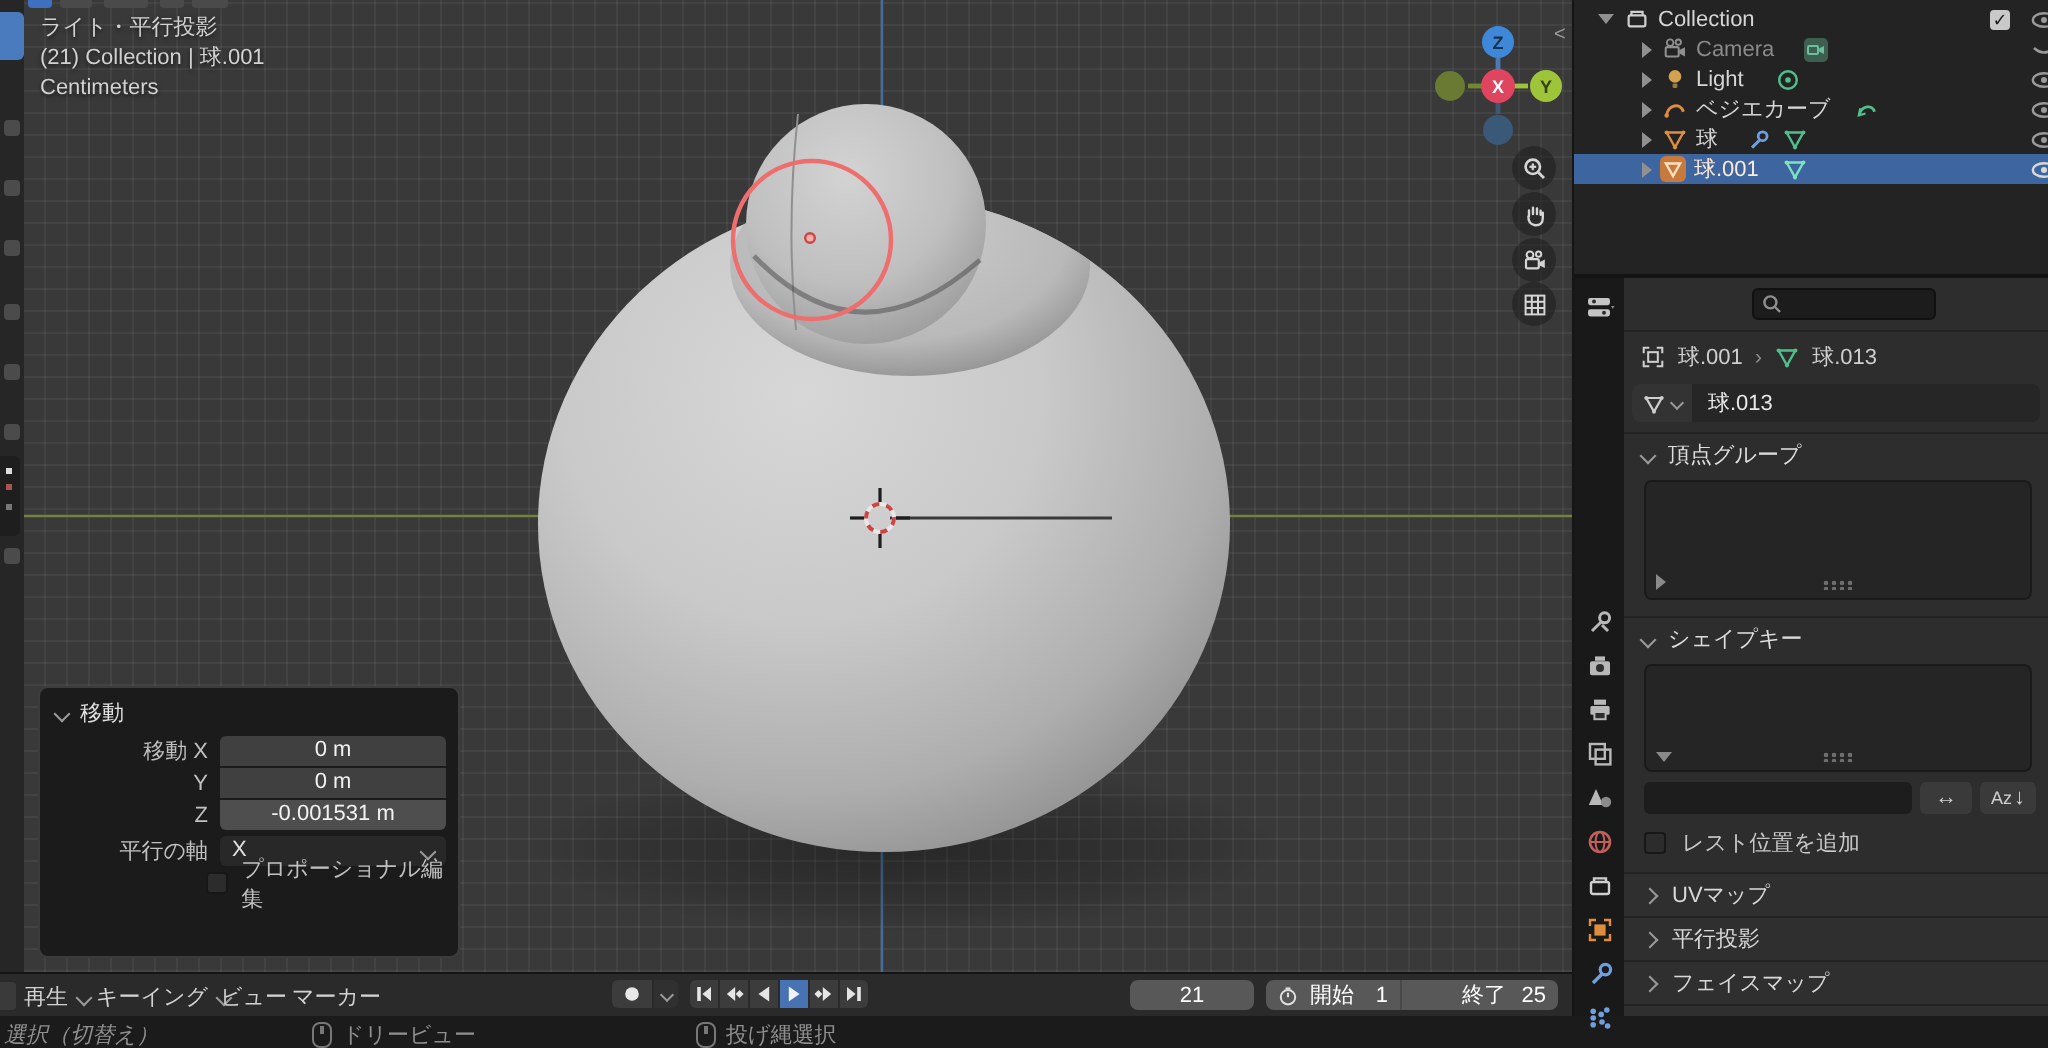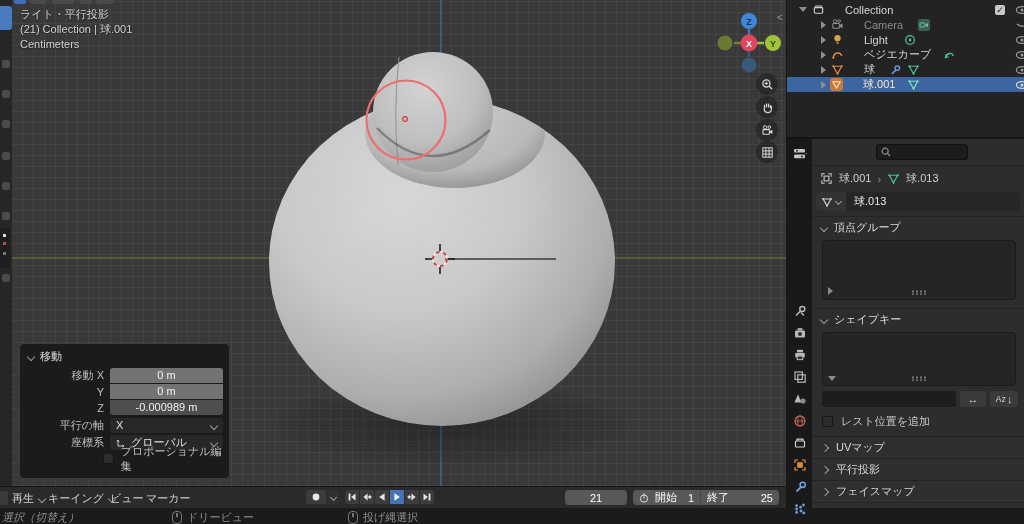--- a/index.html
+++ b/index.html
@@ -25,21 +25,21 @@
   .gizmo text{font-weight:bold;font-size:9px;font-family:"Liberation Sans",sans-serif;}
   .navbtn{width:22px;height:22px;border-radius:50%;background:rgba(30,30,30,.55);display:flex;align-items:center;justify-content:center;}
   .sidebar-toggle{left:777px;top:12px;color:#9a9a9a;font-size:10px;}
 
   
   .oppanel{left:19px;top:343px;width:211px;height:136px;background:rgba(26,26,26,.96);
            border:1px solid #3c3c3c;border-radius:5px;box-sizing:border-box;padding:5px 6px 4px 6px;}
   .oppanel .hdr{display:flex;align-items:center;gap:6px;color:#e2e2e2;margin:0 0 4px 2px;}
   .oprow{display:flex;align-items:center;height:15px;margin-bottom:1px;}
   .oprow .lbl{width:78px;text-align:right;padding-right:6px;color:#c0c0c0;white-space:nowrap;}
-  .oprow .fld{flex:1;height:15px;line-height:15px;text-align:center;color:#f2f2f2;background:#737373;}
+  .oprow .fld{flex:1;height:15px;line-height:15px;text-align:center;color:#f2f2f2;background:#404040;}
   .fld.first{border-radius:3px 3px 0 0;}
   .fld.dark{background:#4e4e4e;border-radius:0 0 3px 3px;}
   .oprow .drop{flex:1;height:15px;line-height:15px;background:#282828;border-radius:3px;color:#e0e0e0;
                display:flex;align-items:center;padding:0 6px;gap:5px;box-sizing:border-box;}
   .drop .grow{flex:1;}
   .chev{width:5px;height:5px;border-right:1.5px solid #9a9a9a;border-bottom:1.5px solid #9a9a9a;
         transform:rotate(45deg);display:inline-block;flex:0 0 auto;}
   .chev.right{transform:rotate(-45deg);}
   .cbx{width:11px;height:11px;background:#2c2c2c;border:1px solid #171717;border-radius:2px;box-sizing:border-box;}
   .oprow .cblbl{margin-left:7px;color:#c0c0c0;}
@@ -61,21 +61,21 @@
   .statusbar{left:0;top:508px;width:1024px;height:16px;background:#1b1b1b;color:#8f8f8f;}
   .statusbar .item{position:absolute;top:2px;display:flex;align-items:center;gap:5px;}
   .mouseico{width:8px;height:11px;border:1px solid #777;border-radius:4px;position:relative;display:inline-block;}
   .mouseico:after{content:"";position:absolute;left:3px;top:1px;width:2px;height:4px;background:#777;}
 
   
   .outliner{left:786px;top:0;width:238px;height:139px;background:#232323;border-bottom:2px solid #141414;
             border-left:1px solid #151515;box-sizing:border-box;overflow:hidden;}
   .orow{position:absolute;left:0;width:238px;height:15px;display:flex;align-items:center;}
   .orow.sel{background:#3d66a0;}
-  .orow .name{margin-left:20px;white-space:nowrap;}
+  .orow .name{margin-left:4px;white-space:nowrap;}
   .tri-d{width:0;height:0;border-left:4px solid transparent;border-right:4px solid transparent;border-top:5px solid #909090;}
   .tri-r{width:0;height:0;border-top:4px solid transparent;border-bottom:4px solid transparent;border-left:5px solid #909090;}
   .o-right{position:absolute;display:flex;align-items:center;gap:4px;}
   .ochk{width:10px;height:10px;background:#c9c9c9;border-radius:2px;color:#1c1c1c;font-size:9px;line-height:10px;
         text-align:center;font-weight:bold;}
   .activeobj{width:13px;height:13px;background:#c87a3c;border-radius:3px;display:flex;align-items:center;justify-content:center;}
 
   
   .props-tabs{left:786px;top:139px;width:26px;height:369px;background:#191919;border-left:1px solid #151515;box-sizing:border-box;}
   .ptab{position:absolute;left:0;width:26px;height:20px;display:flex;align-items:center;justify-content:center;}
@@ -262,39 +262,29 @@
       <div class="oprow">
         <span class="lbl">移動 X</span>
         <span class="fld first">0 m</span>
       </div>
       <div class="oprow">
         <span class="lbl">Y</span>
         <span class="fld">0 m</span>
       </div>
       <div class="oprow">
         <span class="lbl">Z</span>
-        <span class="fld dark">-0.000989 m</span>
+        <span class="fld dark">-0.001531 m</span>
       </div>
       <div class="oprow" style="margin-top:3px;">
         <span class="lbl">平行の軸</span>
         <span class="drop">
           <span class="grow">X</span>
           <span class="chev"></span>
         </span>
       </div>
-      <div class="oprow" style="margin-top:2px;">
-        <span class="lbl">座標系</span>
-        <span class="drop">
-          <svg width="10" height="10" viewBox="0 0 10 10">
-              <path d="M2 8 V2 M2 8 H8 M2 2 L1 3.5 M2 2 L3 3.5 M8 8 L6.5 7 M8 8 L6.5 9" stroke="#c9c9c9" stroke-width="1" fill="none"></path>
-            </svg>
-          <span class="grow">グローバル</span>
-          <span class="chev"></span>
-        </span>
-      </div>
       <div class="oprow">
         <span class="lbl"></span>
         <span class="cbx"></span>
         <span class="cblbl">プロポーショナル編集</span>
       </div>
     </div>
   </div>
 
   <div class="abs timeline">
     <div class="tl-cuticon"></div>
@@ -362,32 +352,32 @@
       <span class="seg" style="width:67px;">
         <svg width="10" height="10" viewBox="0 0 10 10">
             <circle cx="5" cy="5.6" r="3.6" fill="none" stroke="#e0e0e0" stroke-width="1"></circle>
             <line x1="5" y1="5.6" x2="5" y2="3.4" stroke="#e0e0e0" stroke-width="1"></line>
             <line x1="3.8" y1="1.2" x2="6.2" y2="1.2" stroke="#e0e0e0" stroke-width="1"></line>
           </svg>
         <span>開始</span>
         <span style="margin-left:auto;">1</span>
       </span>
       <span class="div"></span>
-      <span class="seg" style="flex:1;">
+      <span class="seg" style="flex:1;margin-left:24px;">
         <span>終了</span>
         <span style="margin-left:auto;">25</span>
       </span>
     </span>
   </div>
 
   <div class="abs statusbar">
     <div class="item" style="left:2px;font-style:italic;">
       <span>選択（切替え）</span>
     </div>
-    <div class="item" style="left:172px;">
+    <div class="item" style="left:156px;">
       <span class="mouseico"></span>
       <span>ドリービュー</span>
     </div>
     <div class="item" style="left:348px;">
       <span class="mouseico"></span>
       <span>投げ縄選択</span>
     </div>
   </div>
 
   <div class="abs outliner">

